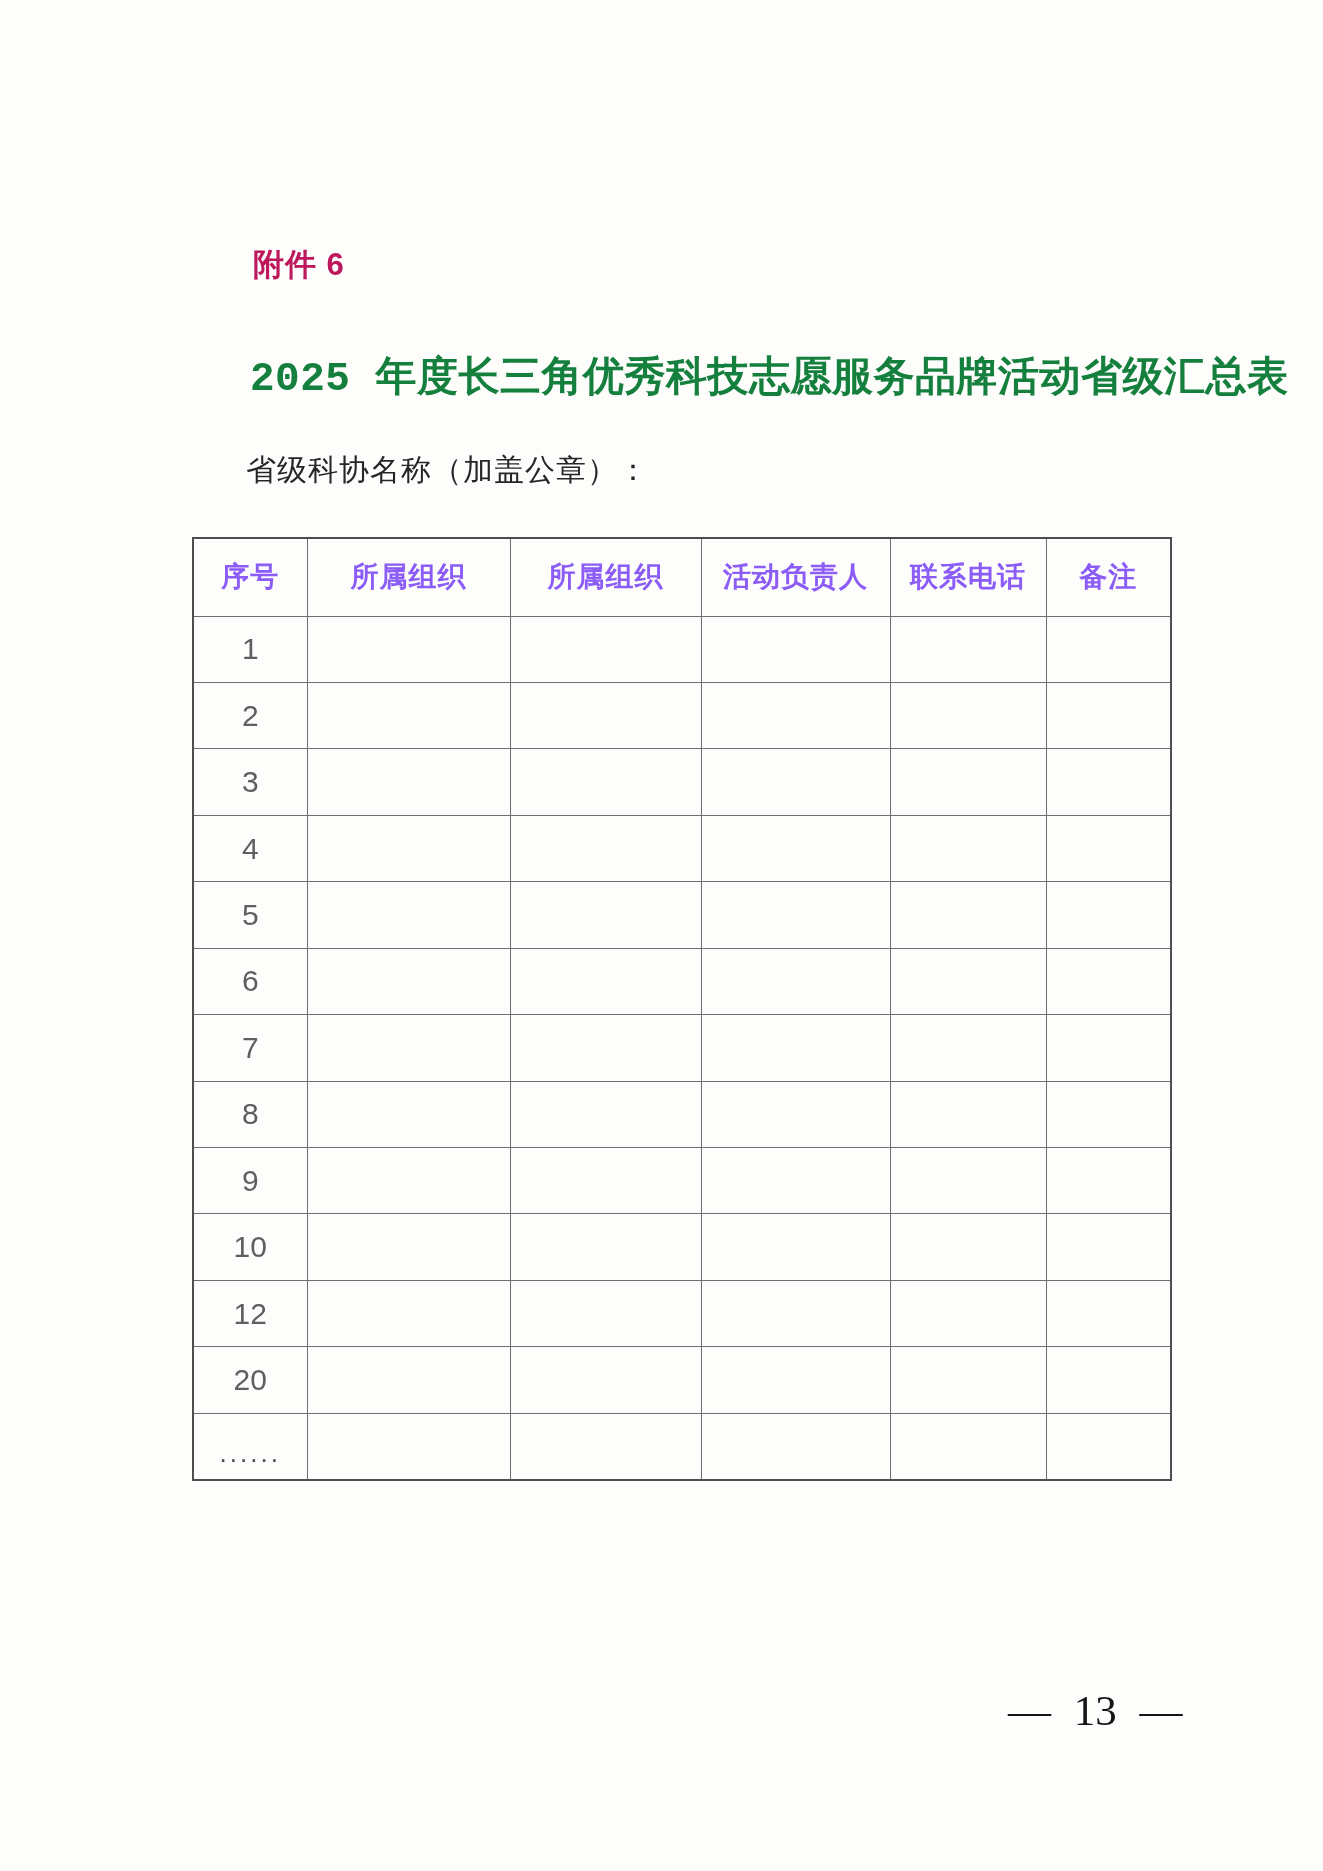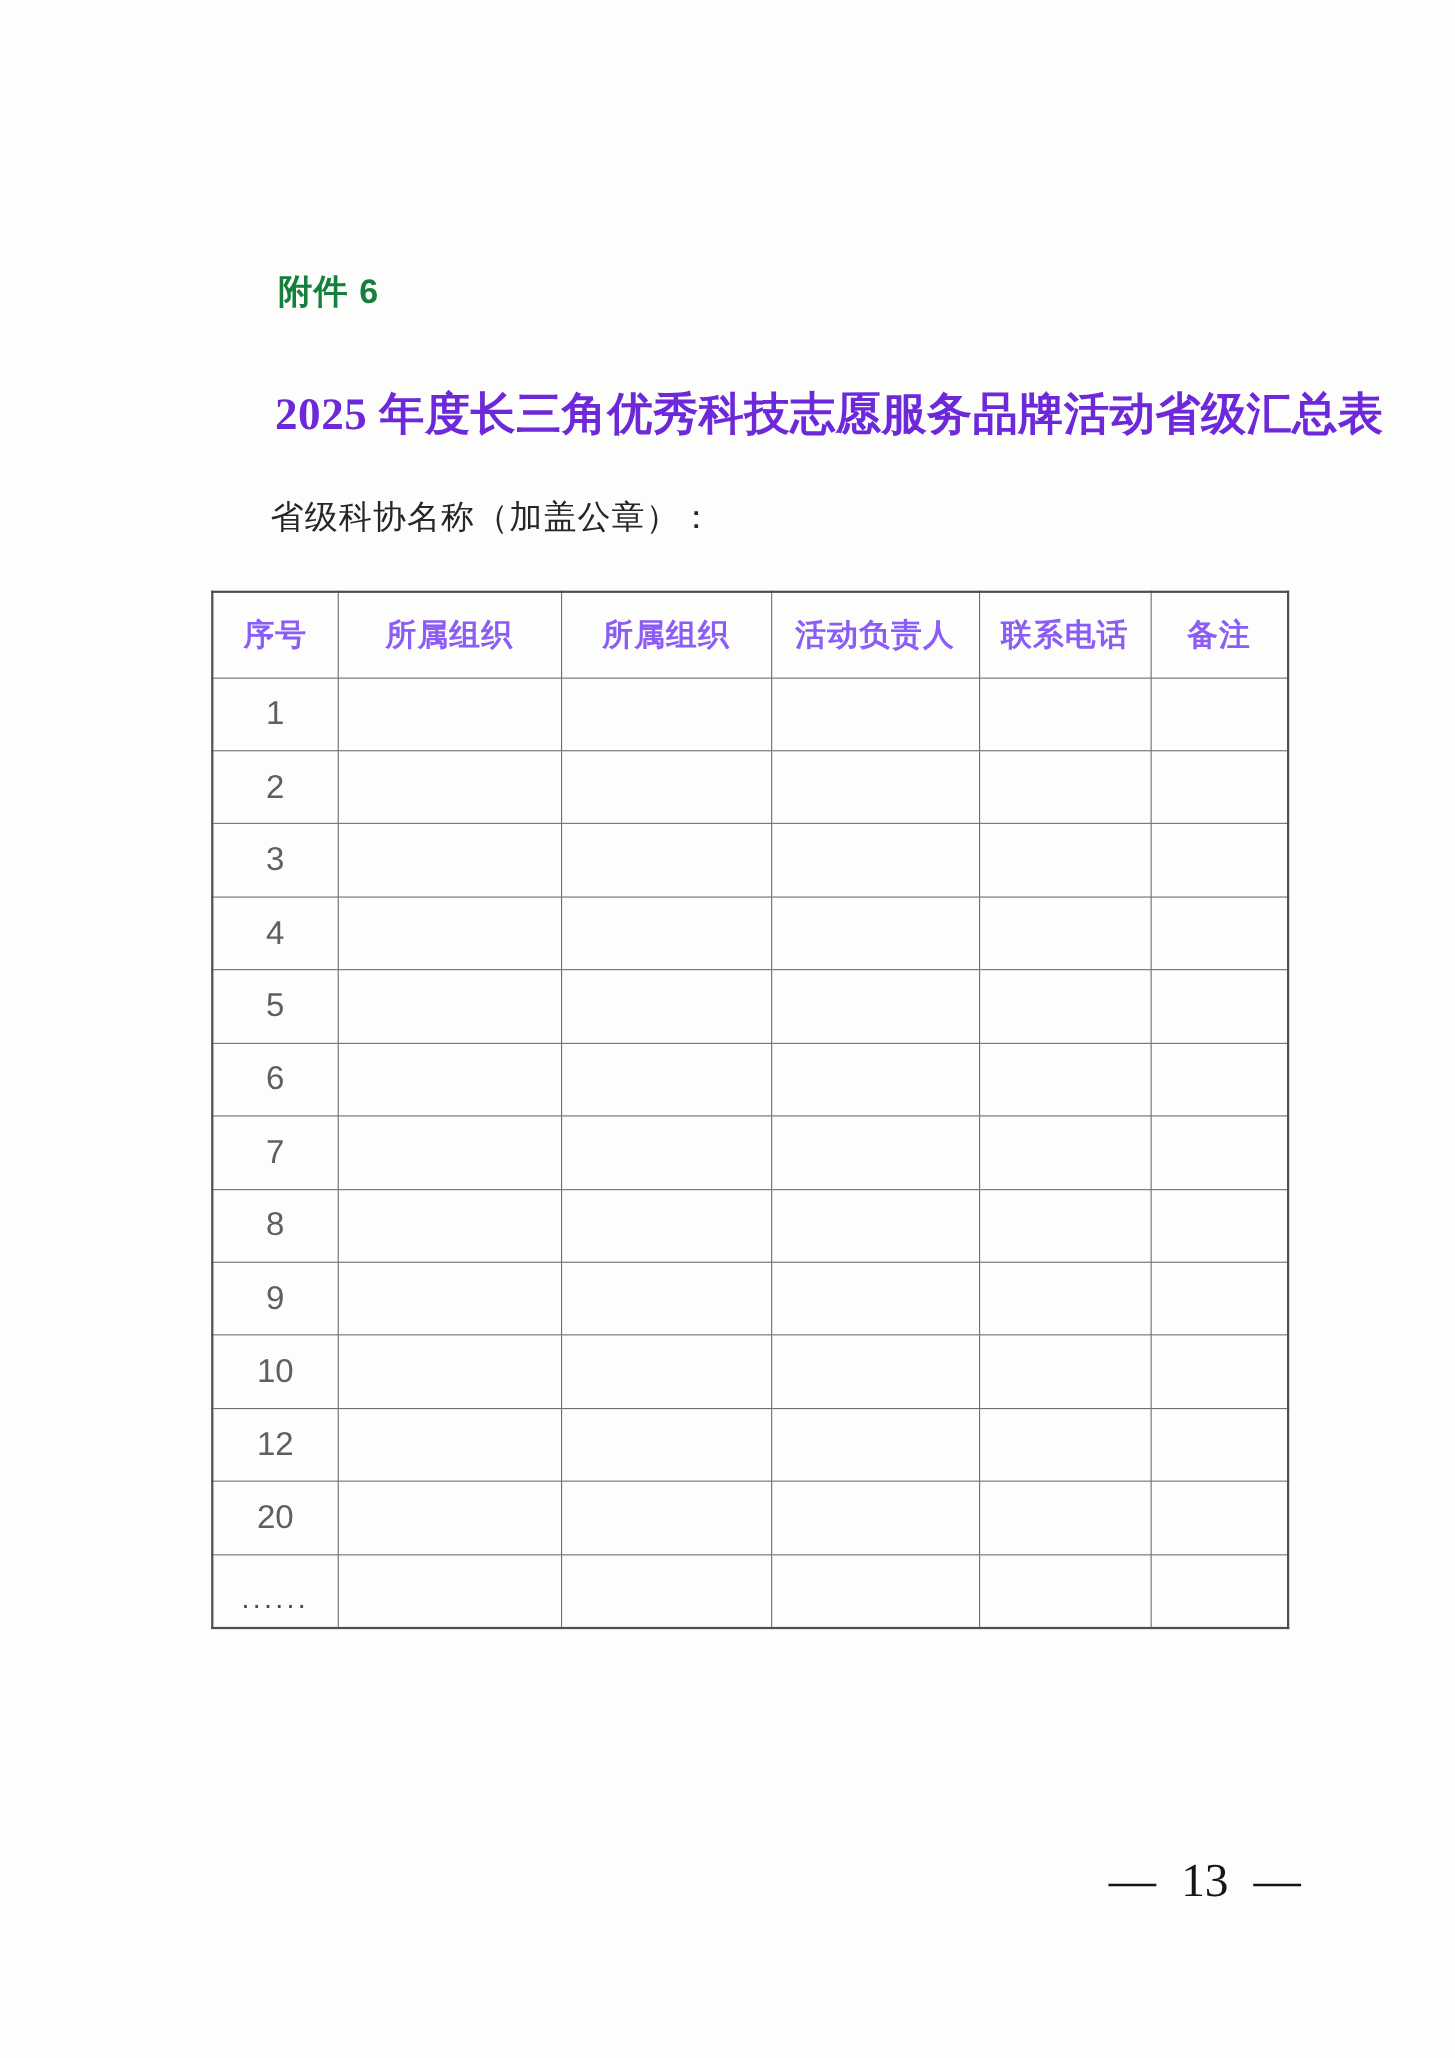--- a/index.html
+++ b/index.html
@@ -14,32 +14,32 @@
     height: 1871px;
     background: #fdfdfc;
     overflow: hidden;
   }
   .attachment-label {
     position: absolute;
     left: 253px;
     top: 244px;
     font-size: 31px;
     font-weight: 700;
-    color: #15803d;
+    color: #be185d;
     letter-spacing: 1px;
     white-space: nowrap;
   }
   .doc-title {
     position: absolute;
     left: 250px;
     top: 349px;
-    font-family: Liberation Serif, serif;
+    font-family: Liberation Mono, monospace;
     font-size: 41px;
     font-weight: 700;
-    color: #6d28d9;
+    color: #15803d;
     letter-spacing: 0.5px;
     white-space: nowrap;
   }
   .subtitle {
     position: absolute;
     left: 246px;
     top: 450px;
     font-size: 30px;
     font-weight: 400;
     color: #262626;

